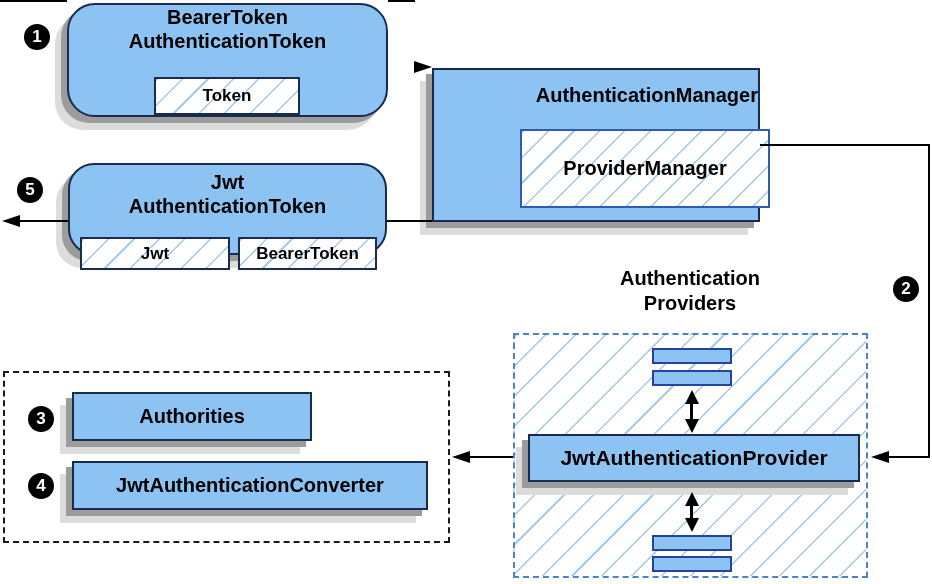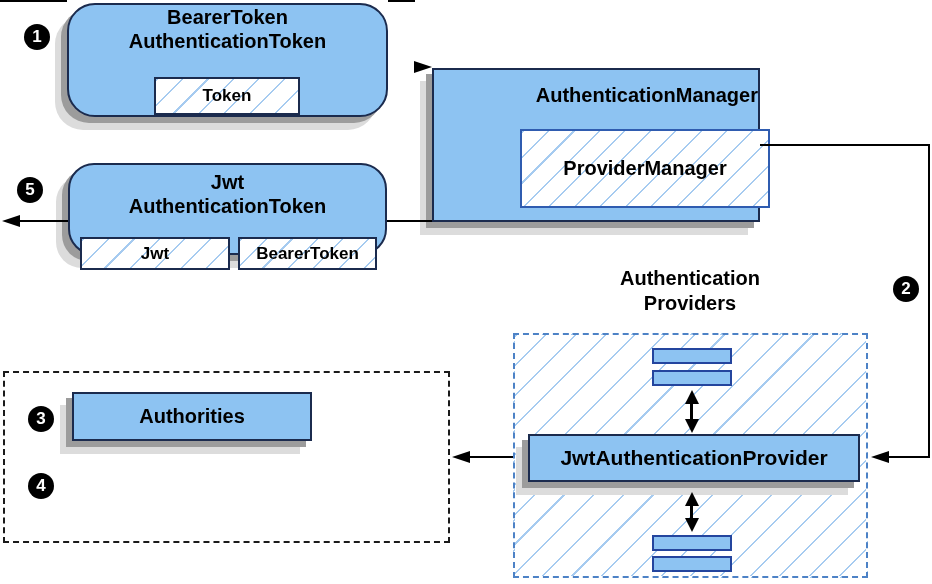--- a/index.html
+++ b/index.html
@@ -124,16 +124,17 @@
 
   <div class="arr-u" style="left:685px;top:492px;"></div>
   <div class="vshaft" style="left:690px;top:504px;height:17px;"></div>
   <div class="arr-d" style="left:685px;top:518px;"></div>
 
   <div class="hl" style="left:468px;top:456px;width:45px;"></div>
   <div class="arr-l" style="left:452px;top:451px;"></div>
 
   <div class="abs" style="left:3px;top:371px;width:447px;height:172px;border:2px dashed #1a1a1a;background:#fff;"></div>
   <div class="node shadow flexc" style="left:72px;top:392px;width:240px;height:49px;font-size:20px;">Authorities</div>
+  <div class="node shadow flexc" style="left:72px;top:461px;width:356px;height:49px;font-size:20px;">JwtAuthenticationConverter</div>
   <div class="badge" style="left:28px;top:406px;">3</div>
   <div class="badge" style="left:28px;top:473px;">4</div>
 
 </div>
 
 </body></html>

